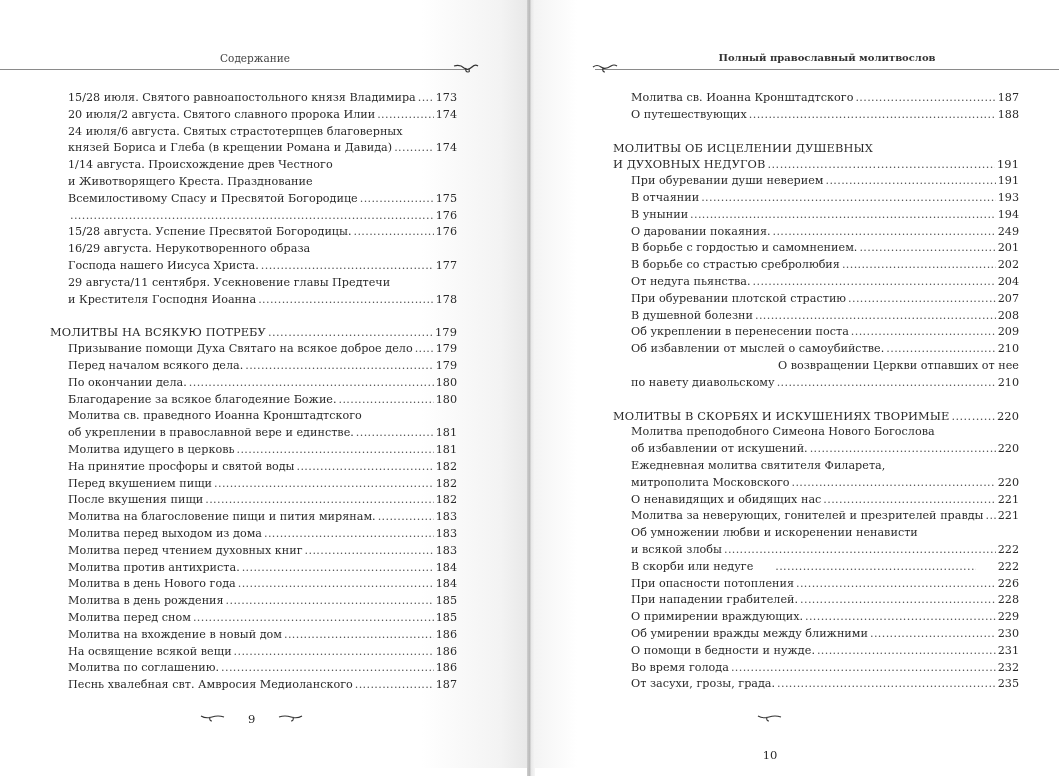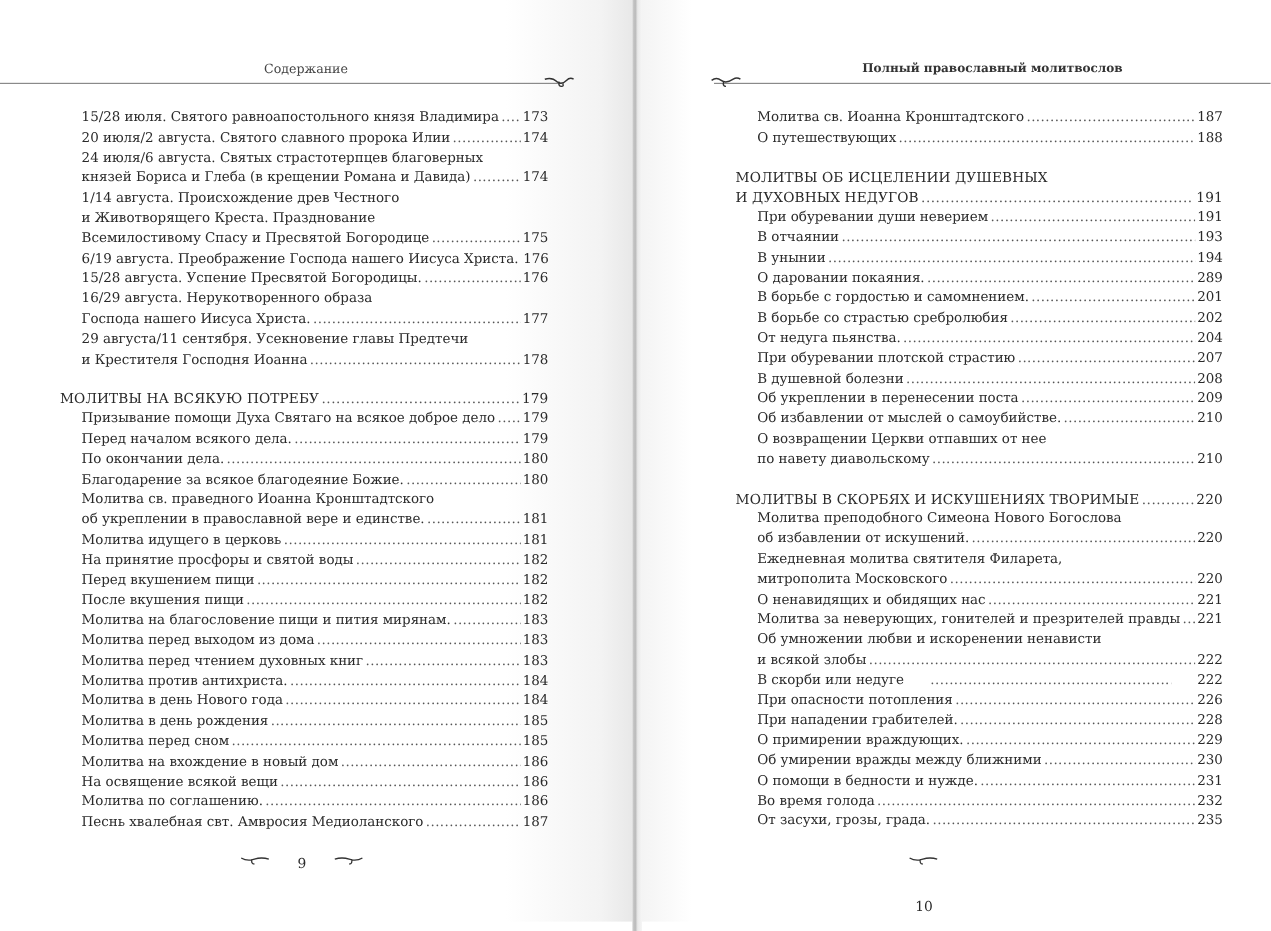--- a/index.html
+++ b/index.html
@@ -95,21 +95,20 @@
         <span class="p">174</span>
       </div>
       <div class="line sub">1/14 августа. Происхождение древ Честного</div>
       <div class="line sub">и Животворящего Креста. Празднование</div>
       <div class="entry sub">
         <span class="t">Всемилостивому Спасу и Пресвятой Богородице</span>
         <span class="dots"></span>
         <span class="p">175</span>
       </div>
       <div class="entry sub">
-        <span class="t">6/19 августа. Преображение Господа нашего Иисуса Христа.</span>
         <span class="dots"></span>
         <span class="p">176</span>
       </div>
       <div class="entry sub">
         <span class="t">15/28 августа. Успение Пресвятой Богородицы.</span>
         <span class="dots"></span>
         <span class="p">176</span>
       </div>
       <div class="line sub">16/29 августа. Нерукотворенного образа</div>
       <div class="entry sub">
@@ -282,21 +281,21 @@
           <span class="p">193</span>
         </div>
         <div class="entry sub" style="padding-left: 18px;">
           <span class="t">В унынии</span>
           <span class="dots"></span>
           <span class="p">194</span>
         </div>
         <div class="entry sub" style="padding-left: 18px;">
           <span class="t">О даровании покаяния.</span>
           <span class="dots"></span>
-          <span class="p">289</span>
+          <span class="p">249</span>
         </div>
         <div class="entry sub" style="padding-left: 18px;">
           <span class="t">В борьбе с гордостью и самомнением.</span>
           <span class="dots"></span>
           <span class="p">201</span>
         </div>
         <div class="entry sub" style="padding-left: 18px;">
           <span class="t">В борьбе со страстью сребролюбия</span>
           <span class="dots"></span>
           <span class="p">202</span>
@@ -319,21 +318,21 @@
         <div class="entry sub" style="padding-left: 18px;">
           <span class="t">Об укреплении в перенесении поста</span>
           <span class="dots"></span>
           <span class="p">209</span>
         </div>
         <div class="entry sub" style="padding-left: 18px;">
           <span class="t">Об избавлении от мыслей о самоубийстве.</span>
           <span class="dots"></span>
           <span class="p">210</span>
         </div>
-        <div class="line sub" style="padding-left: 18px;">О возвращении Церкви отпавших от нее</div>
+        <div class="line sub" style="padding-left: 18px; text-align: right;">О возвращении Церкви отпавших от нее</div>
         <div class="entry sub" style="padding-left: 18px;">
           <span class="t">по навету диавольскому</span>
           <span class="dots"></span>
           <span class="p">210</span>
         </div>
       </div>
       <div class="section">
         <div class="entry section-title">
           <span class="t">МОЛИТВЫ В СКОРБЯХ И ИСКУШЕНИЯХ ТВОРИМЫЕ</span>
           <span class="dots"></span>

